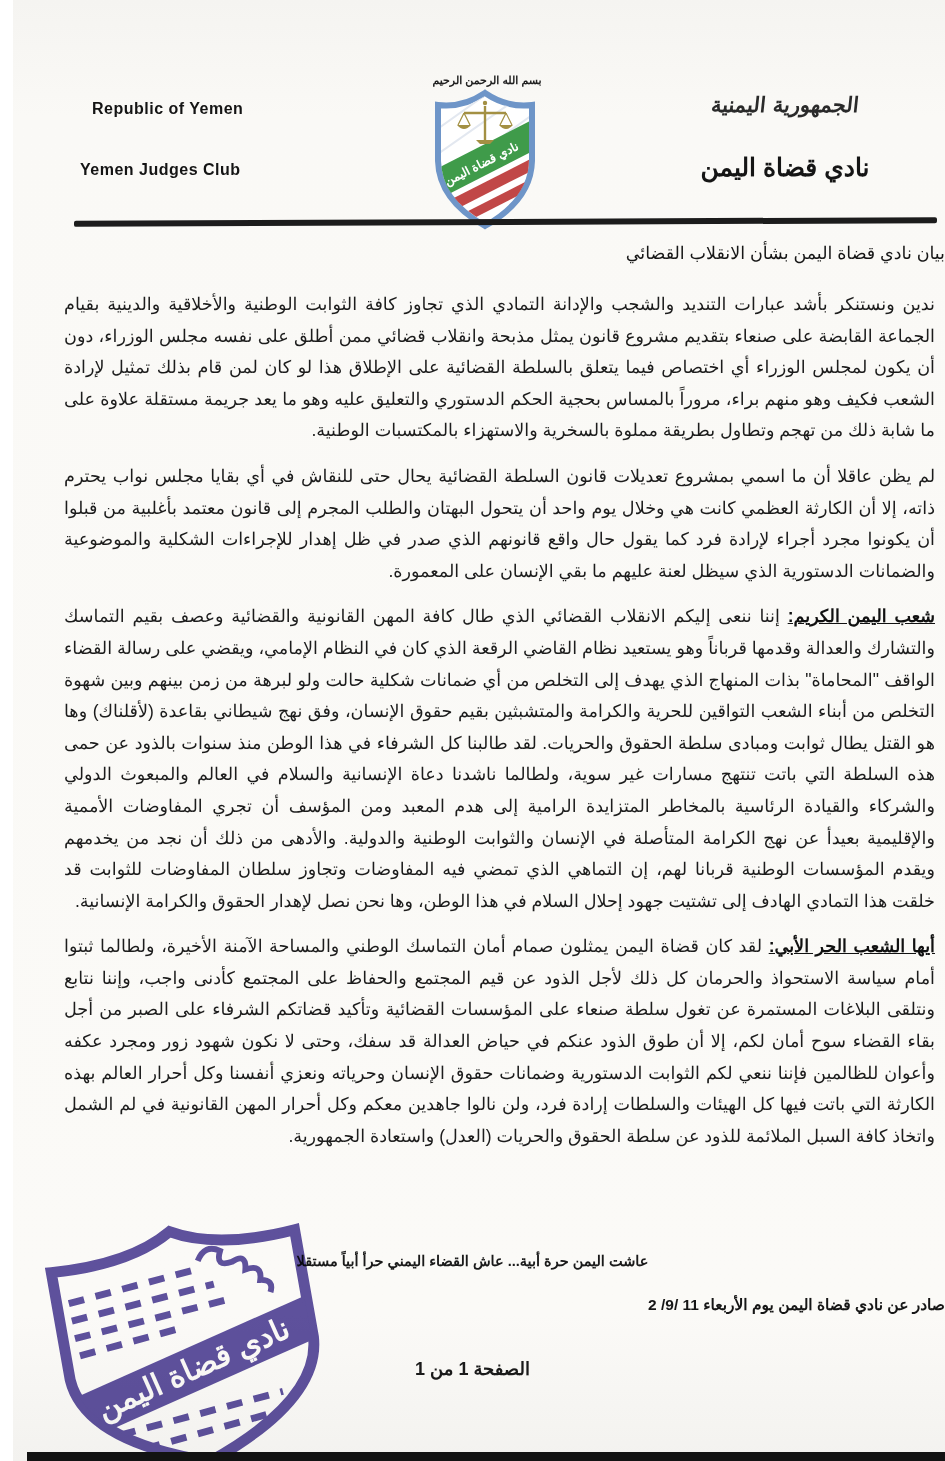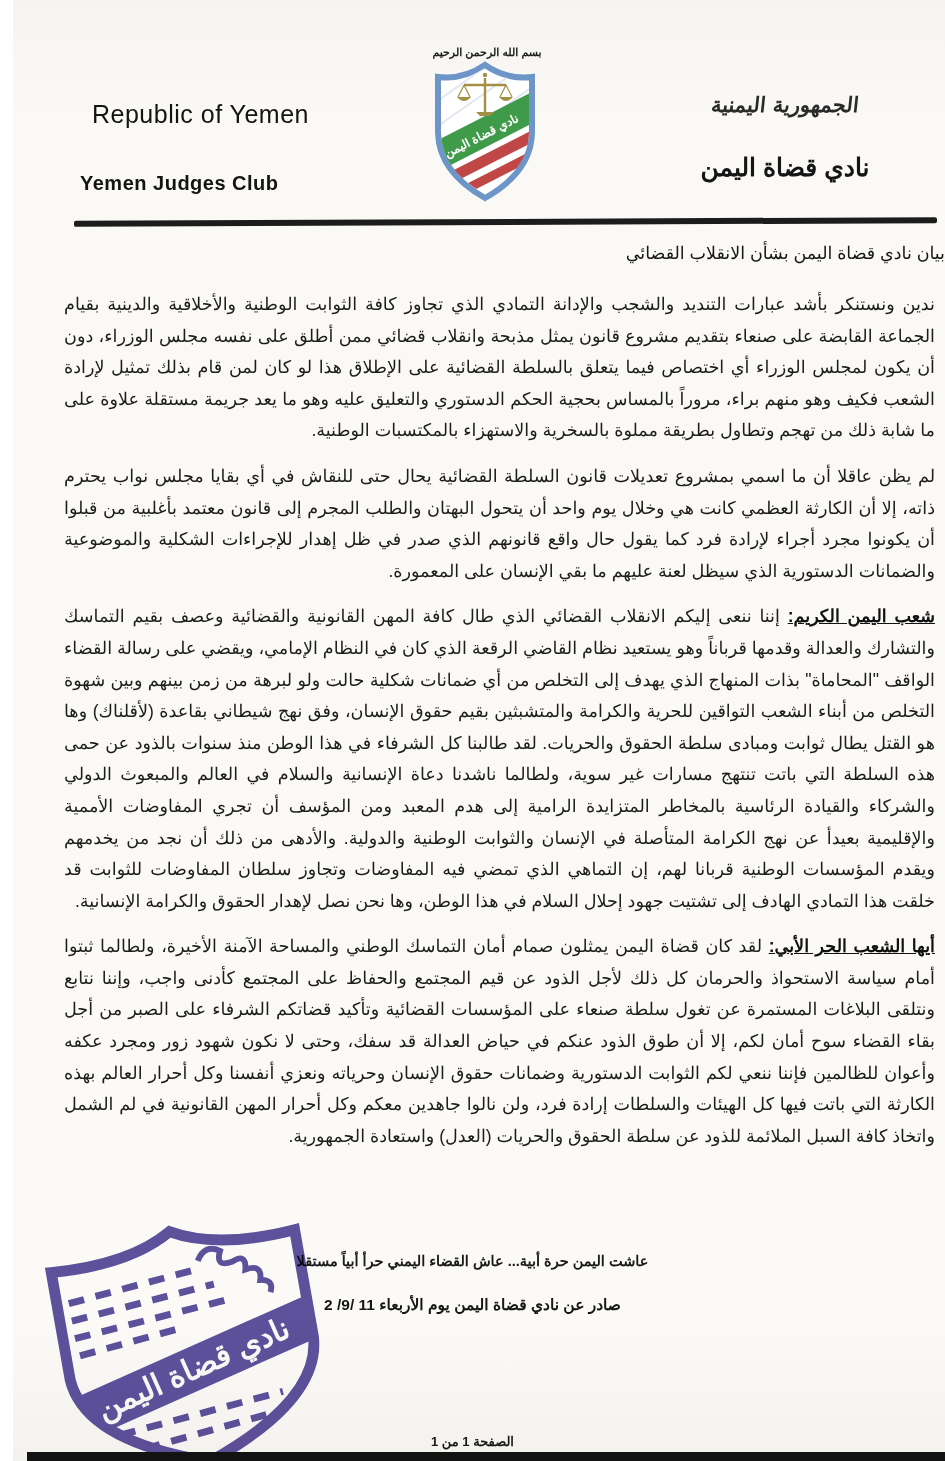--- a/index.html
+++ b/index.html
@@ -4,35 +4,35 @@
 <style>
   html,body{margin:0;padding:0;background:#e9e8e5;}
   .page{
     position:relative;width:945px;height:1461px;overflow:hidden;
     background:linear-gradient(180deg,#f5f4f1 0%,#faf9f6 8%,#fbfaf7 90%,#f3f2ef 100%);
     font-family:"Liberation Sans", sans-serif;color:#1d1d1d;
   }
   .left-strip{position:absolute;left:0;top:0;width:13px;height:100%;background:#ffffff;}
   
   .hdr-left{position:absolute;left:80px;top:100px;width:270px;color:#141414;}
-  .hdr-left .l1{font-size:25px;font-weight:normal;letter-spacing:.5px;margin-left:12px;}
-  .hdr-left .l2{font-size:20px;font-weight:bold;letter-spacing:.5px;margin-top:43px;}
-  .emblem{position:absolute;left:415px;top:40px;width:140px;height:168px;}
+  .hdr-left .l1{font-size:16px;font-weight:bold;letter-spacing:.5px;margin-left:12px;}
+  .hdr-left .l2{font-size:16px;font-weight:bold;letter-spacing:.5px;margin-top:43px;}
+  .emblem{position:absolute;left:415px;top:68px;width:140px;height:168px;}
   .hdr-right{position:absolute;right:10px;top:92px;width:300px;text-align:center;direction:rtl;}
   .hdr-right .callig{font-family:"DejaVu Serif", serif;font-size:21px;font-weight:bold;color:#2a2a2a;transform:skewX(-6deg);letter-spacing:1px;}
   .hdr-right .clubname{font-size:25px;font-weight:bold;margin-top:36px;color:#151515;}
   .separator{position:absolute;left:74px;right:8px;top:219px;height:6px;background:#1c1c1c;transform:rotate(-0.25deg);border-radius:2px;}
   
   .doc-title{position:absolute;top:243px;left:0;width:100%;text-align:right;direction:rtl;font-size:17.5px;font-weight:normal;color:#161616;}
   .content{position:absolute;top:289px;right:10px;left:64px;direction:rtl;text-align:justify;font-size:17.6px;line-height:31.6px;color:#1c1c1c;}
   .content p{margin:0 0 14px 0;}
   .content b.lead{font-weight:bold;color:#111;text-decoration:underline;}
   .closing-line{position:absolute;top:1253px;left:0;width:100%;text-align:center;direction:rtl;font-size:14.5px;font-weight:bold;color:#1a1a1a;}
-  .issued-line{position:absolute;top:1296px;left:0;width:100%;text-align:center;direction:rtl;font-size:15.5px;font-weight:bold;color:#161616;}
-  .page-footer{position:absolute;top:1434px;left:0;width:100%;text-align:center;direction:rtl;font-size:13px;font-weight:bold;color:#1a1a1a;}
+  .issued-line{position:absolute;top:1296px;left:0;width:100%;text-align:right;direction:rtl;font-size:15.5px;font-weight:bold;color:#161616;}
+  .page-footer{position:absolute;top:1358px;left:0;width:100%;text-align:center;direction:rtl;font-size:18px;font-weight:bold;color:#1a1a1a;}
   
   .stamp{position:absolute;left:36px;top:1222px;width:308px;height:252px;transform:rotate(-10deg);mix-blend-mode:multiply;opacity:.95;z-index:5;}
   .bottom-bar{position:absolute;bottom:0;left:27px;right:0;height:9px;background:#131313;z-index:8;}
 </style>
 </head>
 <body>
 
 <div class="page">
   <div class="left-strip"></div>
 

